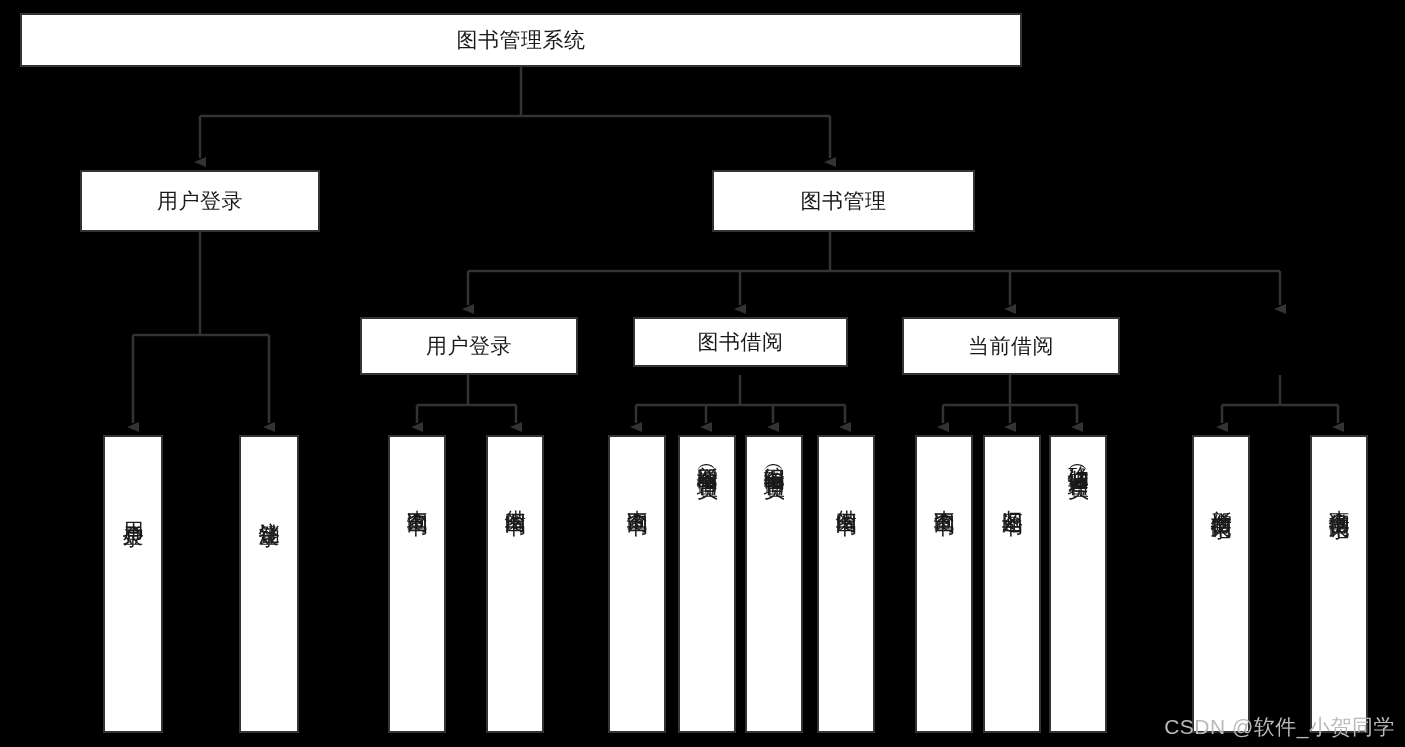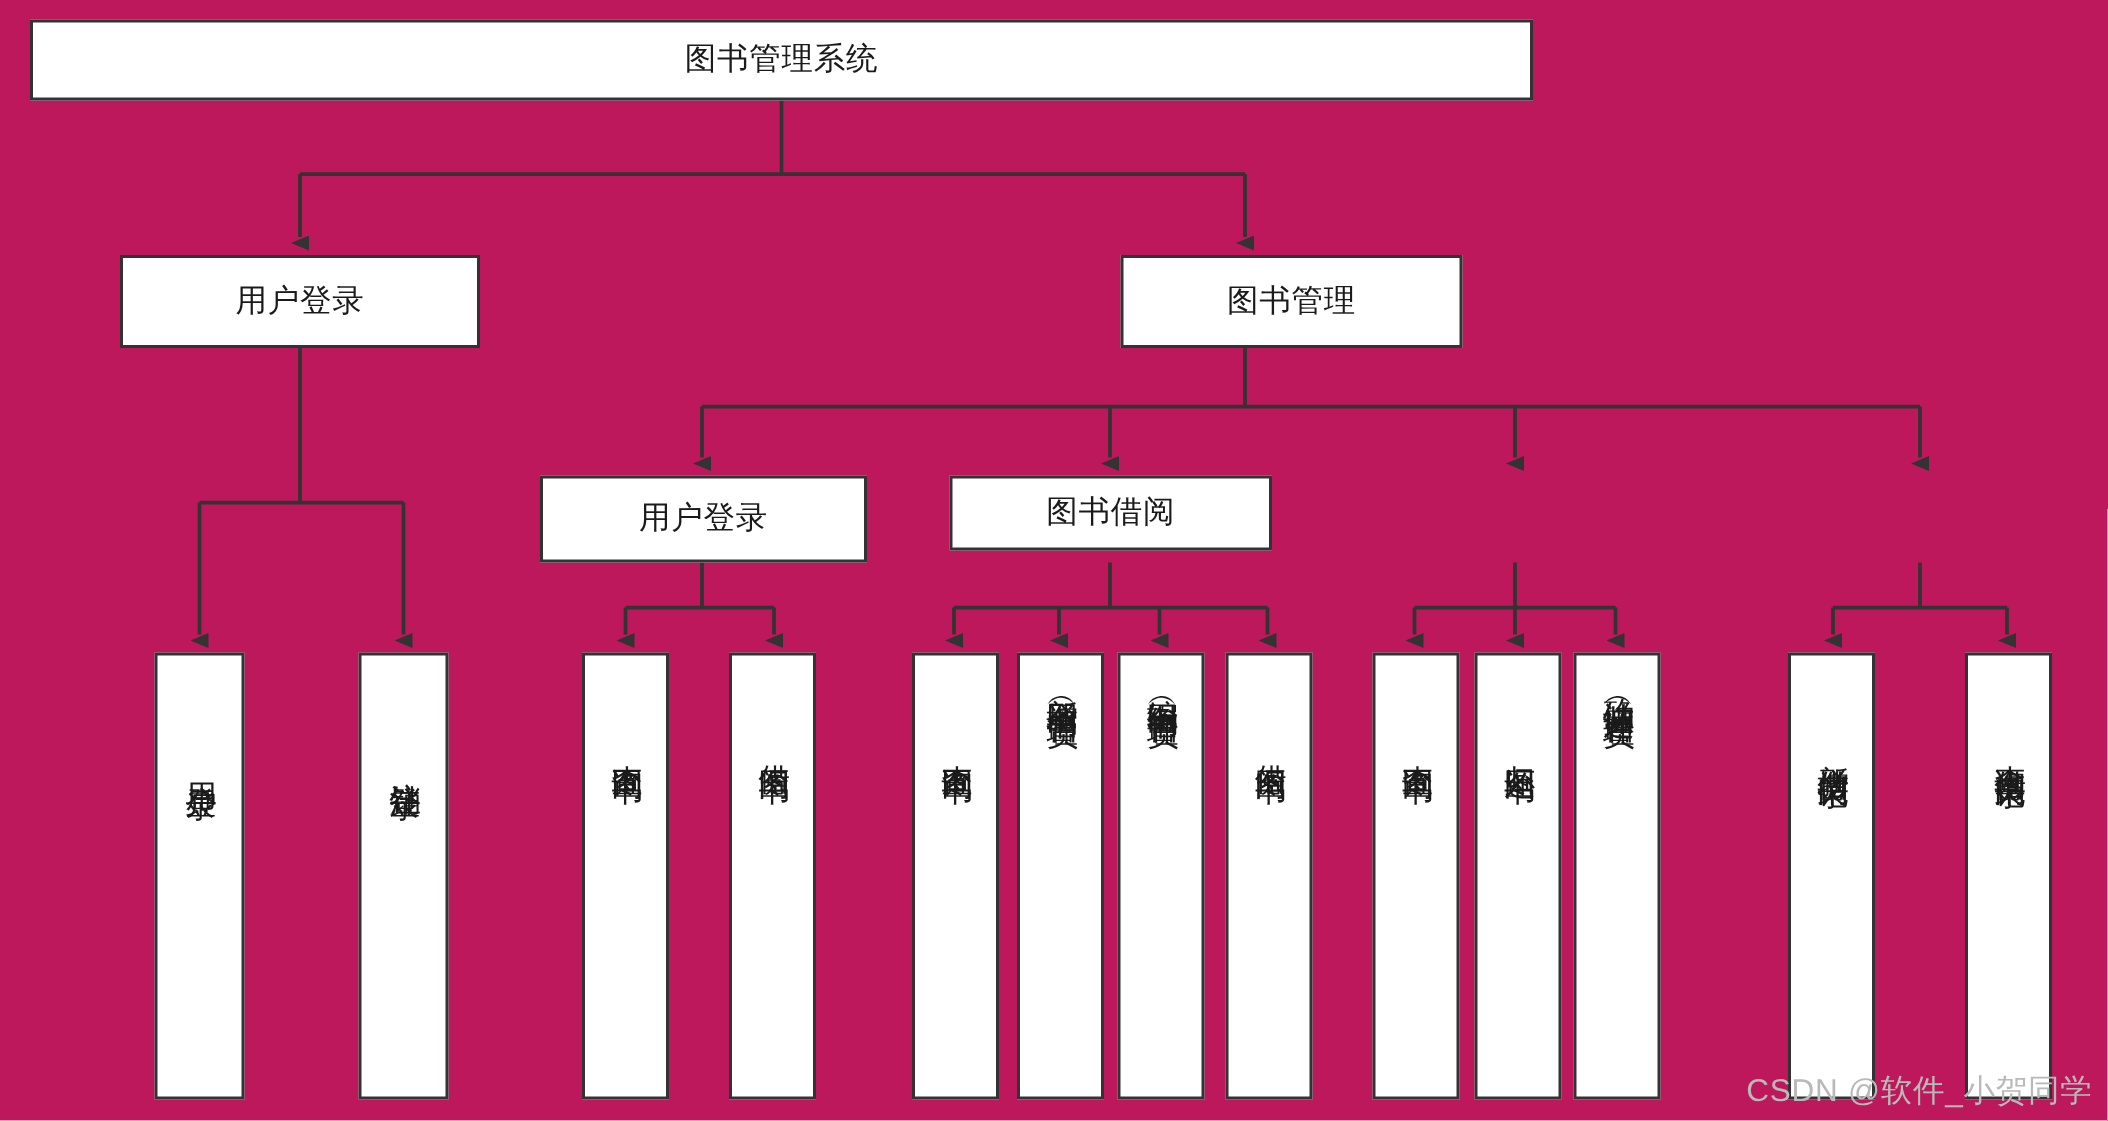--- a/index.html
+++ b/index.html
@@ -7,21 +7,21 @@
     padding: 0;
     background: #ffffff;
   }
   body {
     font-family: "Liberation Sans", "DejaVu Sans", sans-serif;
   }
   #canvas {
     position: relative;
     width: 1405px;
     height: 747px;
-    background: #be185d;
+    background: #000000;
     overflow: hidden;
   }
   svg#wires {
     position: absolute;
     left: 0;
     top: 0;
     width: 1405px;
     height: 747px;
     pointer-events: none;
   }
@@ -126,29 +126,32 @@
     <path d="M 1338 405 L 1338 423" stroke="#333333" stroke-width="2.5" fill="none" marker-end="url(#arrow)"></path>
   </svg>
 
   <div class="node" style="left:20px; top:13px; width:1002px; height:54px;">
     <span class="label">图书管理系统</span>
   </div>
 
   <div class="node" style="left:80px; top:170px; width:240px; height:62px;">
     <span class="label">用户登录</span>
   </div>
-  <div class="node" style="left:712px; top:170px; width:228px; height:62px;margin-left:35px;">
+  <div class="node" style="left:712px; top:170px; width:263px; height:62px;">
     <span class="label">图书管理</span>
   </div>
 
   <div class="node" style="left:360px; top:317px; width:218px; height:58px;">
     <span class="label">用户登录</span>
   </div>
   <div class="node" style="left:633px; top:317px; width:215px; height:50px;">
     <span class="label">图书借阅</span>
+  </div>
+  <div class="node" style="left:902px; top:317px; width:218px; height:58px;">
+    <span class="label">当前借阅</span>
   </div>
 
   <div class="node vertical mid" style="left:103px; top:435px; width:60px; height:298px;">
     <span class="label">用户登录</span>
   </div>
   <div class="node vertical mid" style="left:239px; top:435px; width:60px; height:298px;">
     <span class="label">注销登录</span>
   </div>
 
   <div class="node vertical mid2" style="left:388px; top:435px; width:58px; height:298px;">

